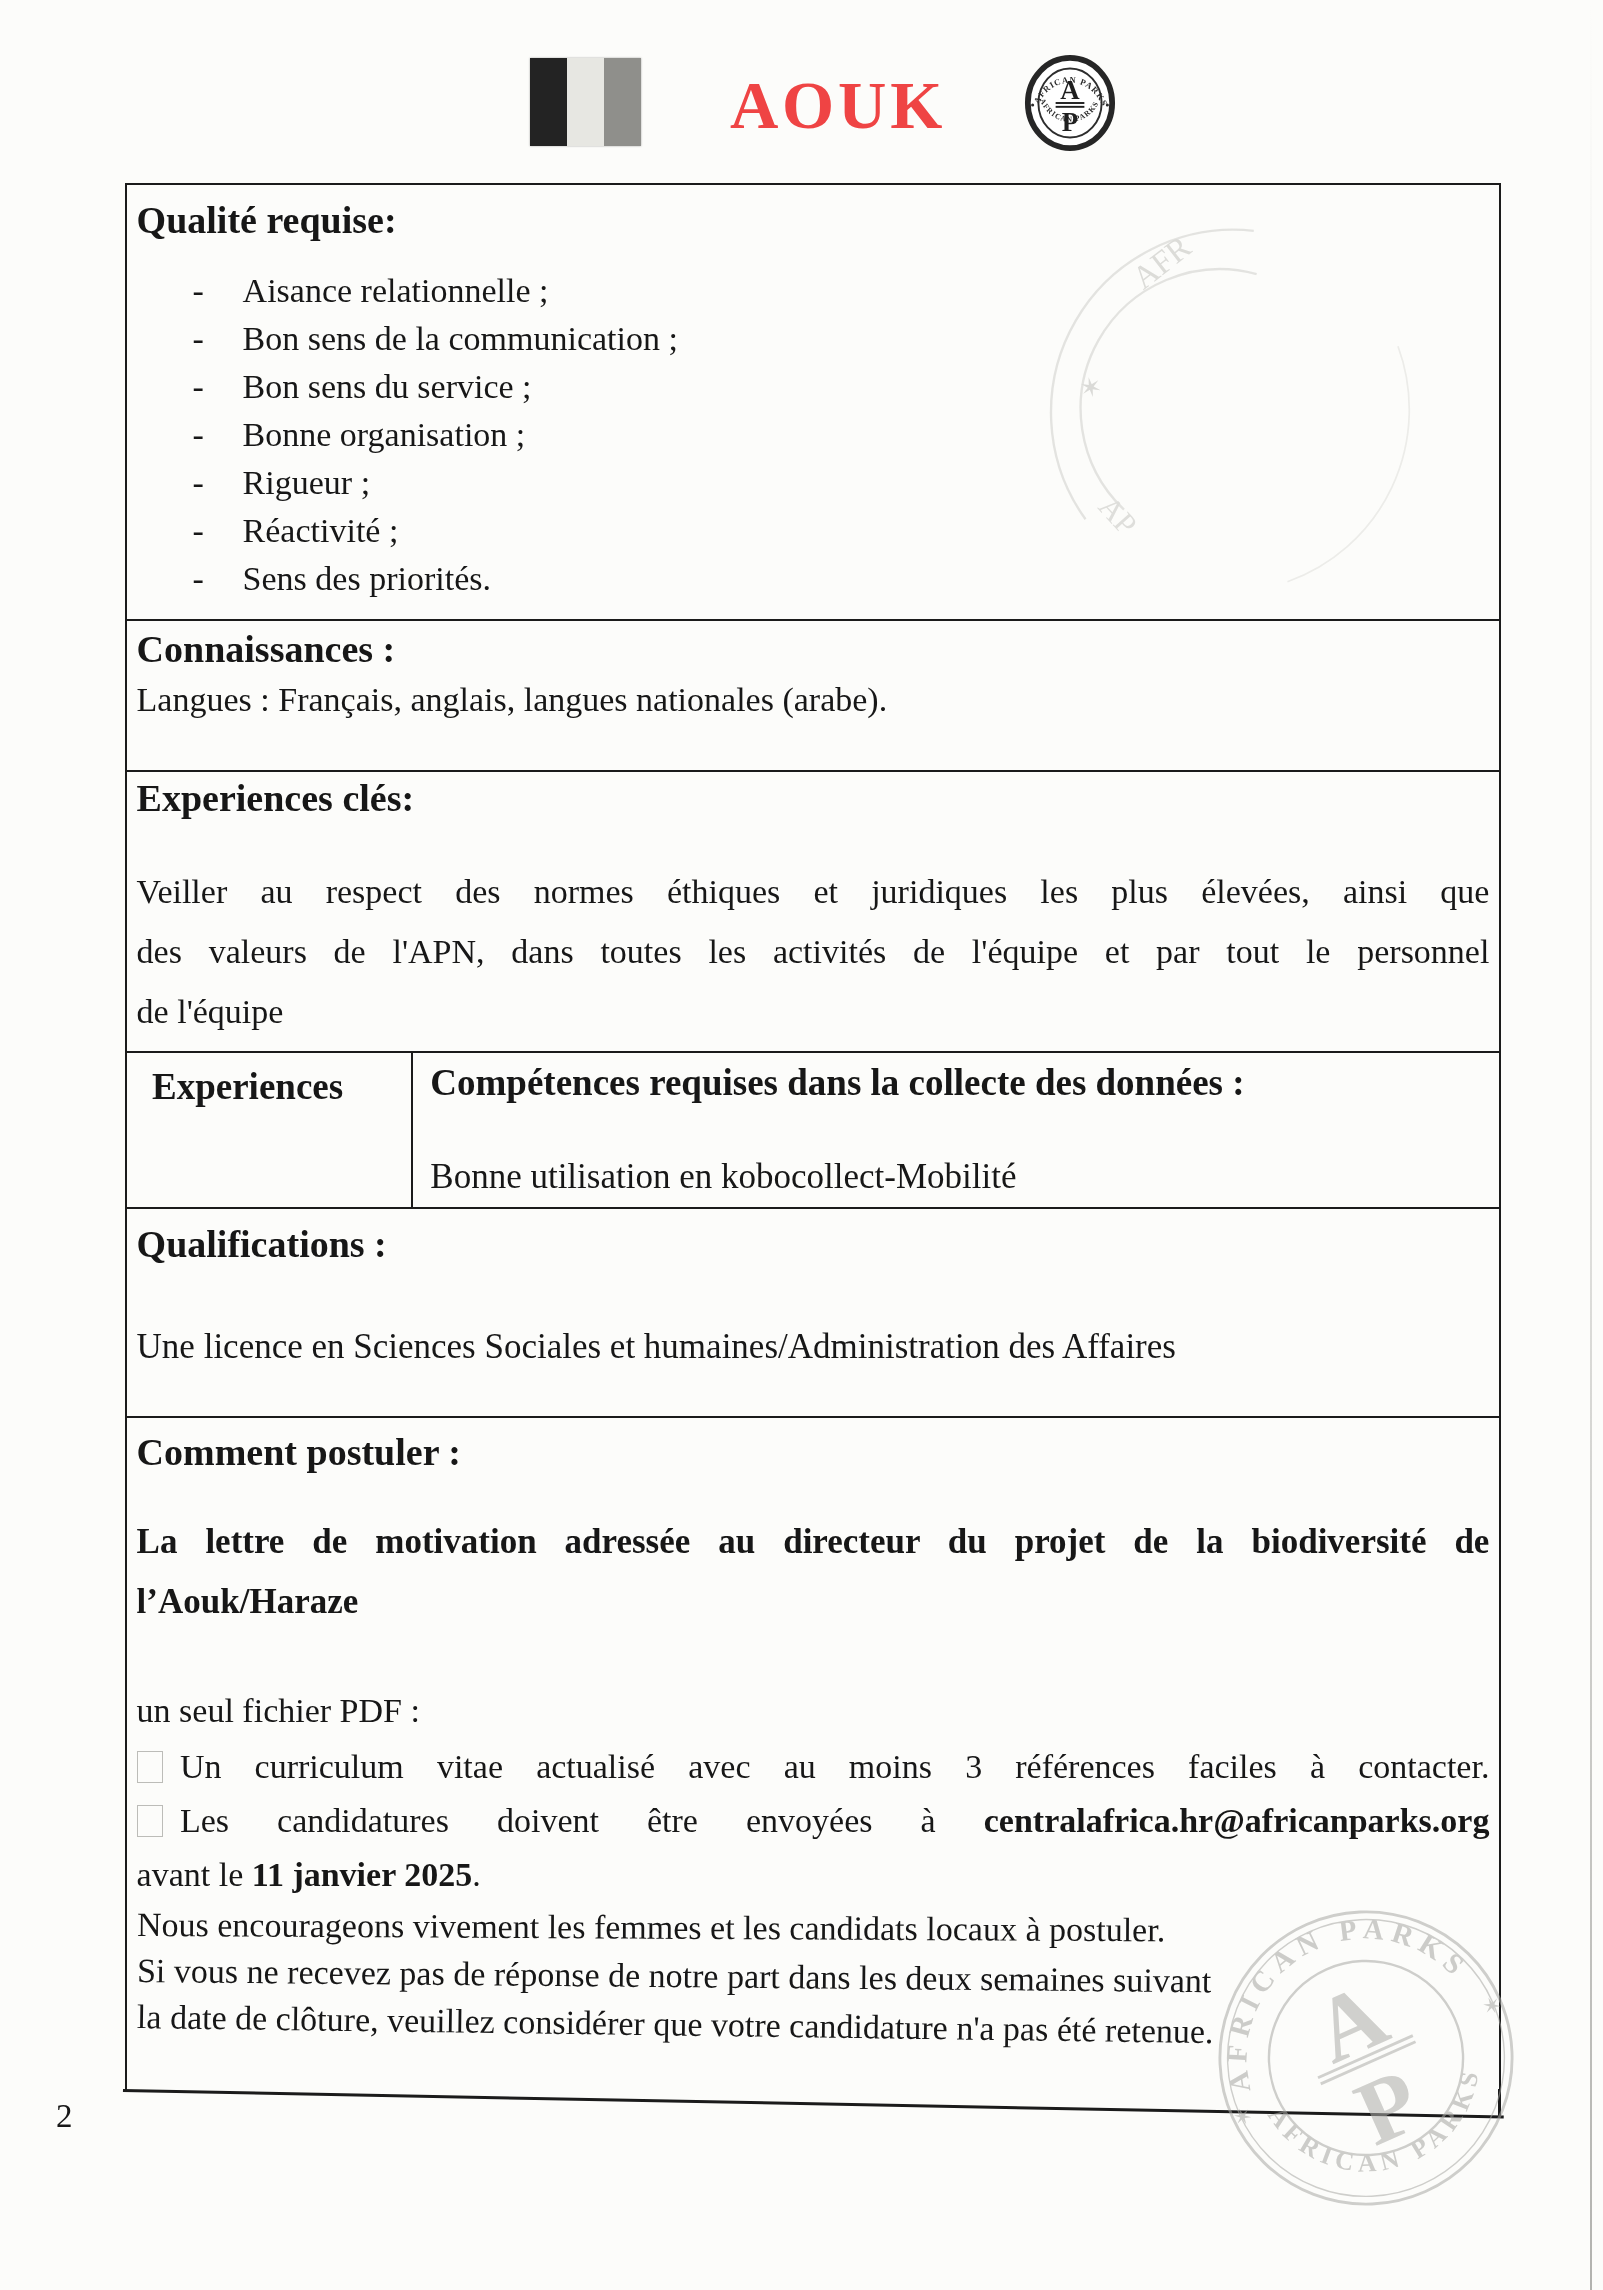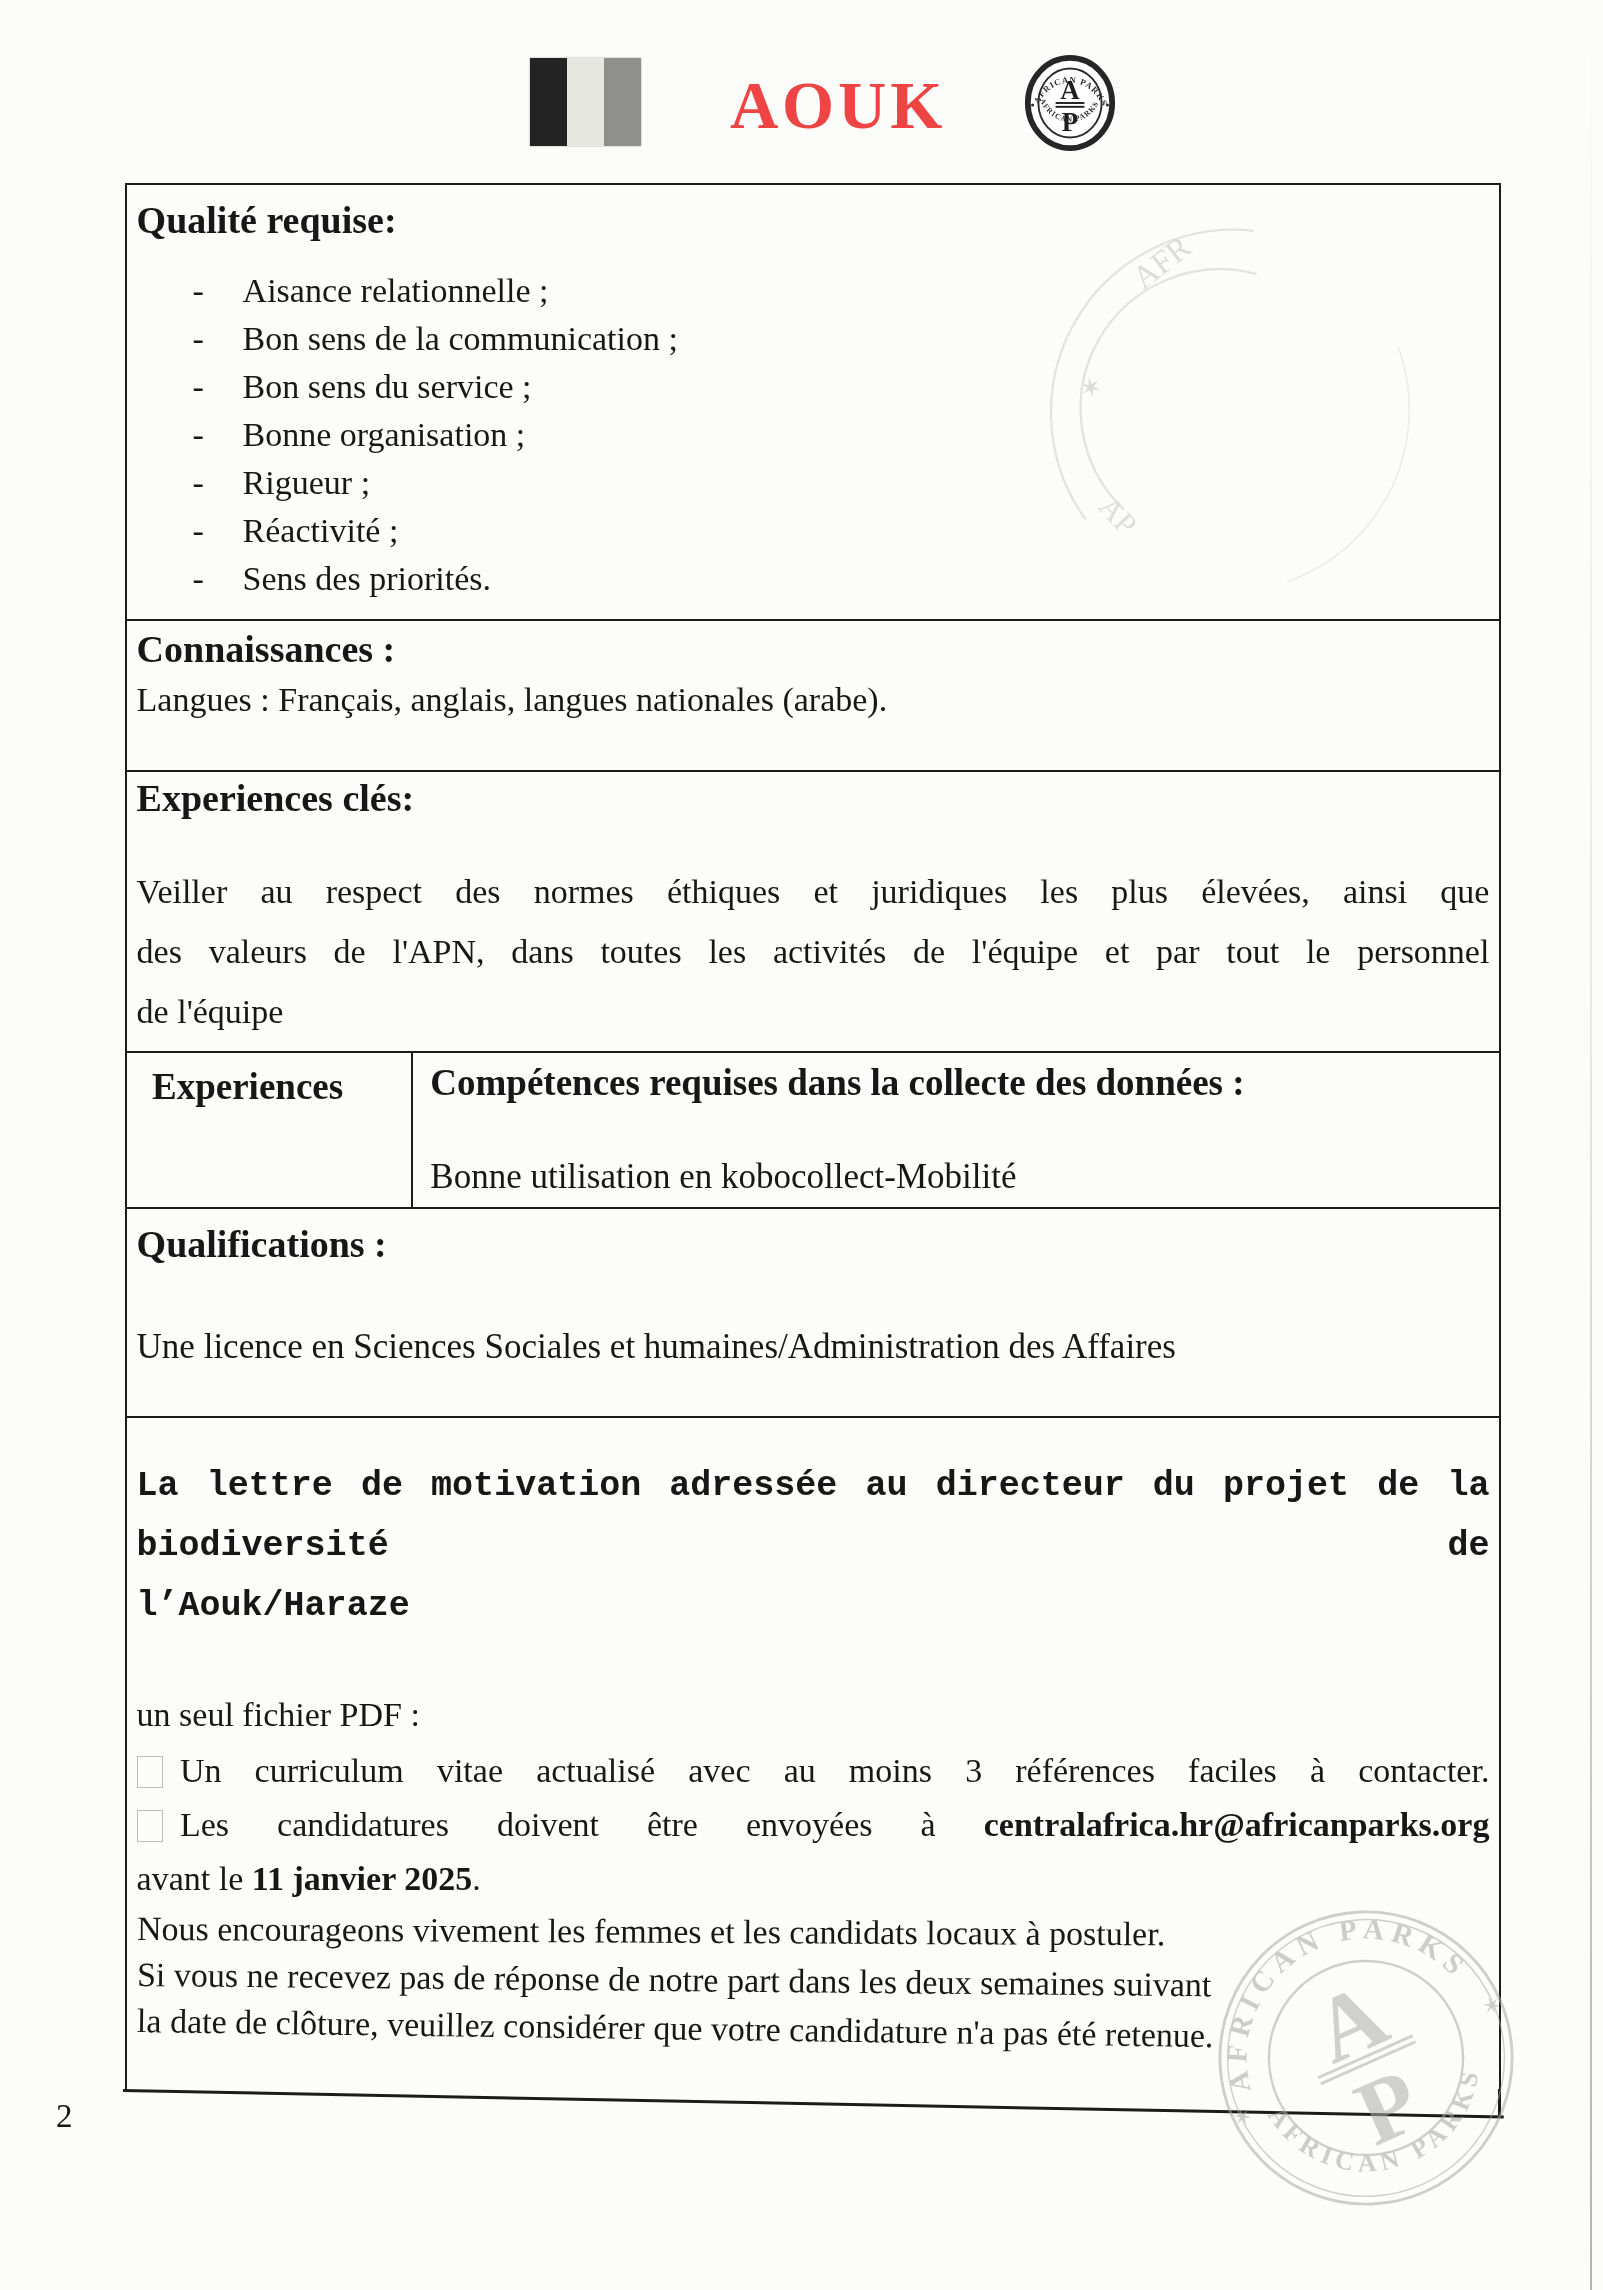--- a/index.html
+++ b/index.html
@@ -54,21 +54,21 @@
   .exp-col2-title { font-weight:bold; font-size:37px; }
   .exp-col2-body { position:absolute; left:17.3px; bottom:9.6px; font-size:35px; }
   
   .sec-qualif { height:209px; }
   .sec-qualif .sec-title { padding-top:13.4px; }
   .qualif-body { margin-top:61px; font-size:35px; }
   
   .sec-post { height:662px; }
   .sec-post .sec-title { padding-top:11.5px; }
   .post-lead { margin-top:38px; font-weight:bold; font-size:35px; }
-  .post-lead .jline { line-height:60px;font-family:Liberation Mono, monospace; }
+  .post-lead .jline { line-height:60px; }
   .post-intro { margin-top:50px; font-size:34px; }
   .post-intro .jline { line-height:58px; }
   .b-line { font-size:34px; line-height:54px; text-align:justify; }
   .cbx { display:inline-block; width:24px; height:30px; border:1.9px solid #bcbcb8; margin-right:17.3px; vertical-align:-5.8px; }
   .note { font-size:34px; line-height:46px; transform-origin:0 50%; }
   .r1 { transform:rotate(0.3deg); }
   .r2 { transform:rotate(0.55deg); }
   .r3 { transform:rotate(0.8deg); }
   b, .bold { font-weight:bold; }
   
@@ -179,20 +179,21 @@
         <div class="exp-col2-body">Bonne utilisation en kobocollect-Mobilité</div>
       </div>
     </div>
 
     <div class="sec sec-qualif">
       <div class="sec-title">Qualifications :</div>
       <div class="qualif-body">Une licence en Sciences Sociales et humaines/Administration des Affaires</div>
     </div>
 
     <div class="sec sec-post">
+      <div class="sec-title">Comment postuler :</div>
 
       <div class="post-lead">
         <div class="jline jlast">La lettre de motivation adressée au directeur du projet de la biodiversité de</div>
         <div class="jline">l’Aouk/Haraze</div>
       </div>
 
       <div class="post-intro">
         <div class="jline">un seul fichier PDF :</div>
       </div>
 

